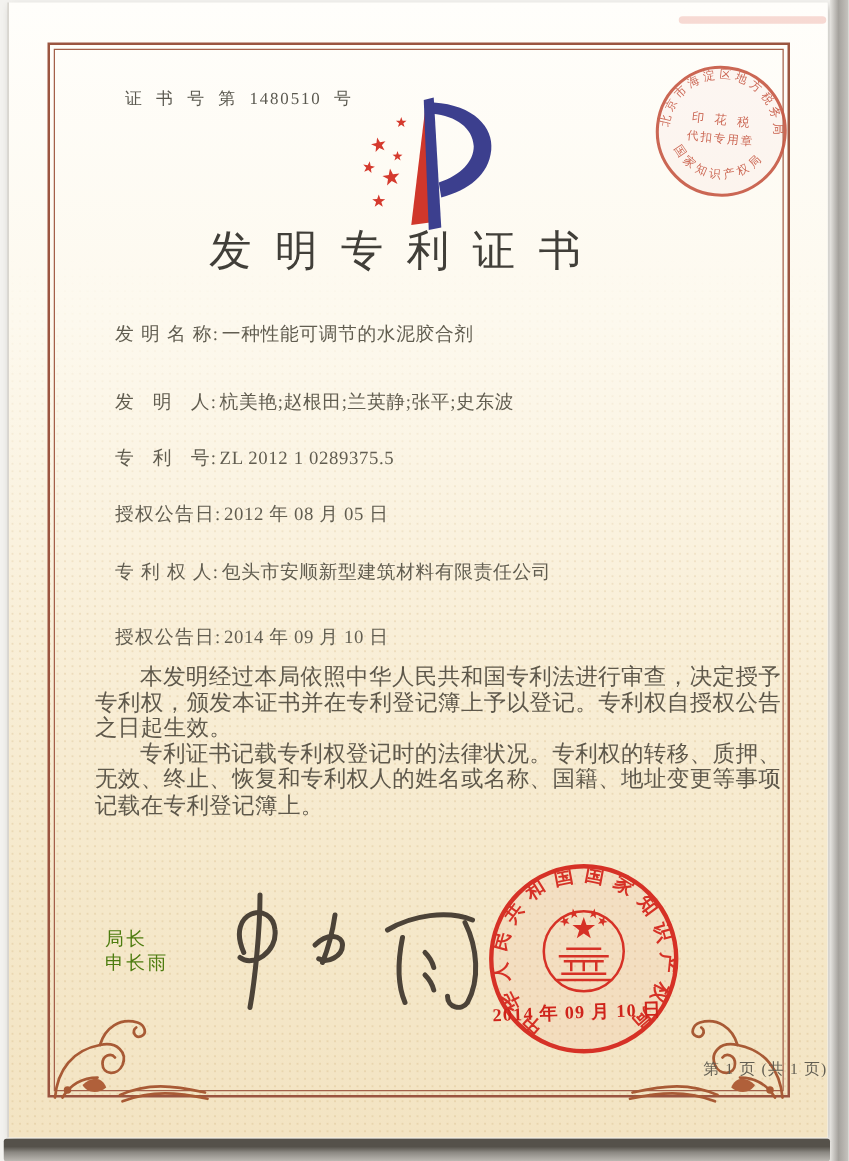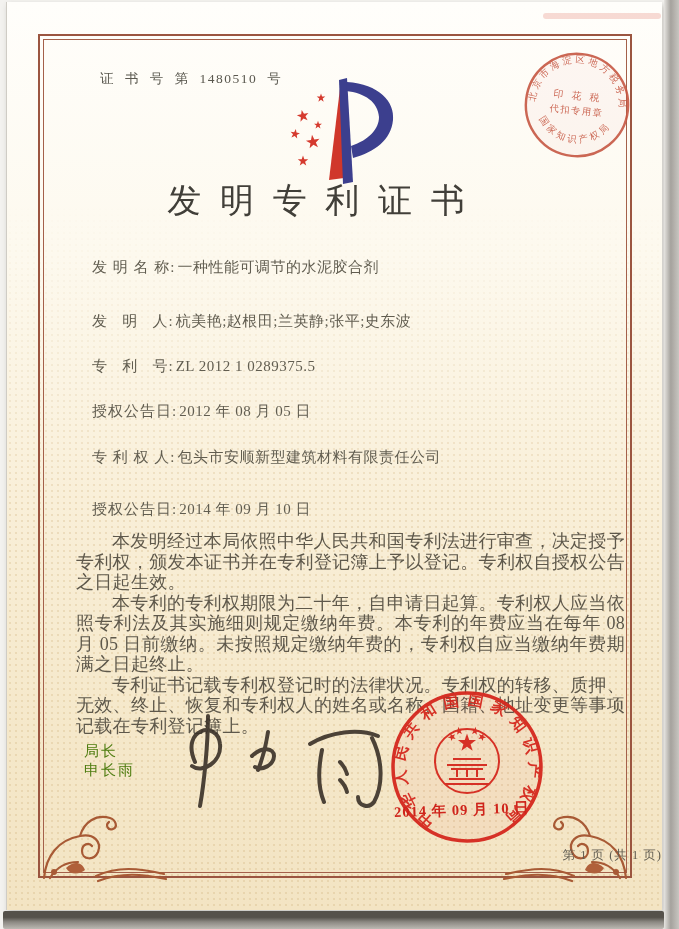--- a/index.html
+++ b/index.html
@@ -152,21 +152,20 @@
 </div>
 <div class="field f4">
   <span class="flabel">专 利 权 人:</span><span class="fvalue">包头市安顺新型建筑材料有限责任公司</span>
 </div>
 <div class="field f5">
   <span class="flabel">授权公告日:</span><span class="fvalue">2014 年 09 月 10 日</span>
 </div>
 
 <div class="paragraphs">
   <p>本发明经过本局依照中华人民共和国专利法进行审查，决定授予专利权，颁发本证书并在专利登记簿上予以登记。专利权自授权公告之日起生效。</p>
-  <p>本专利的专利权期限为二十年，自申请日起算。专利权人应当依照专利法及其实施细则规定缴纳年费。本专利的年费应当在每年 08 月 05 日前缴纳。未按照规定缴纳年费的，专利权自应当缴纳年费期满之日起终止。</p>
   <p>专利证书记载专利权登记时的法律状况。专利权的转移、质押、无效、终止、恢复和专利权人的姓名或名称、国籍、地址变更等事项记载在专利登记簿上。</p>
 </div>
 
 <div class="sig-block">
   <div class="sig-title">局长</div>
   <div class="sig-name">申长雨</div>
 </div>
 
 <svg class="signature-svg" viewBox="0 0 255 102">
   <g stroke="#3a3128" stroke-width="4" fill="none" stroke-linecap="round" opacity=".9">

